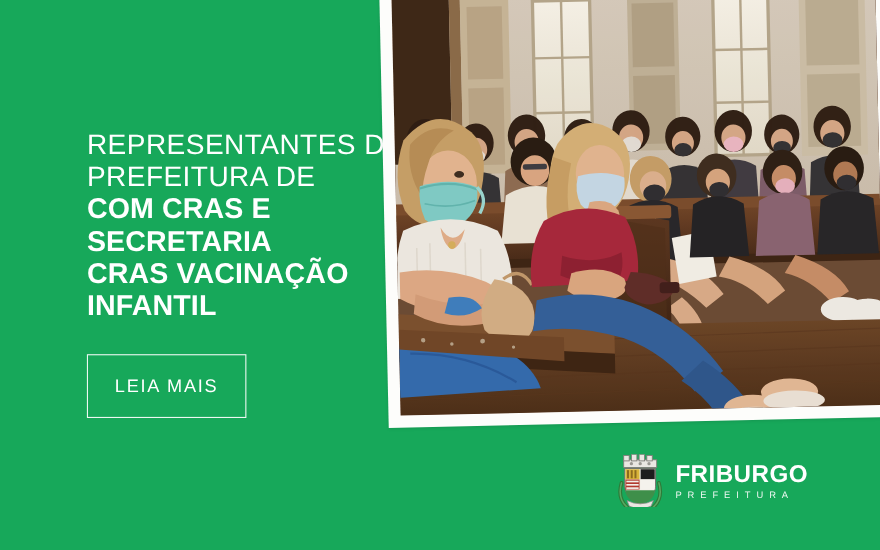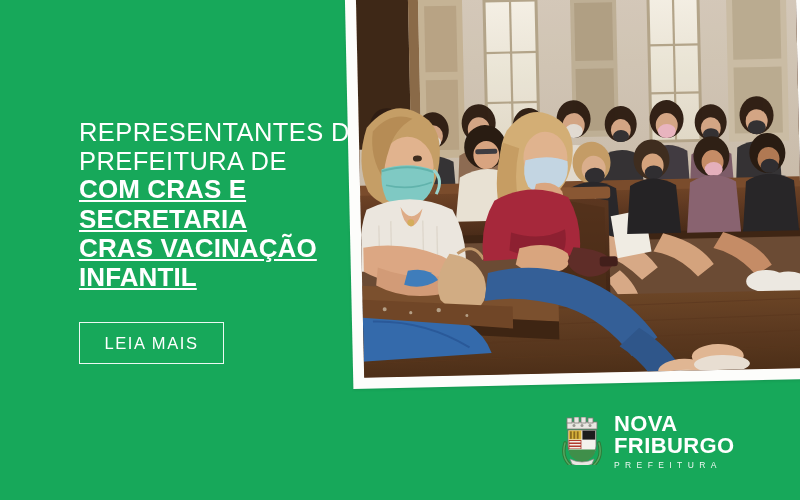--- a/index.html
+++ b/index.html
@@ -34,29 +34,28 @@
   }
   .hl-light {
     font-size: 25.5px;
     font-weight: 300;
     letter-spacing: 0.4px;
   }
   .hl-bold {
     font-size: 26px;
     font-weight: 800;
     letter-spacing: 0.1px;
-    text-decoration: underline;
   }
 
   #cta-button {
     position: absolute;
     left: 79px;
     top: 322px;
     width: 145px;
-    height: 42px;
+    height: 58px;
     box-sizing: border-box;
     border: 1.4px solid rgba(255,255,255,0.92);
     display: flex;
     align-items: center;
     justify-content: center;
     color: #ffffff;
     font-size: 16.5px;
     font-weight: 400;
     letter-spacing: 1.6px;
     cursor: pointer;
@@ -428,19 +427,18 @@
       <path d="M22.4 23 h12.8 v9 h-12.8 z" fill="#f4f2ec"></path>
 
       <path d="M8.6 32.6 h26.8 v-0.2 q0 9 -13.4 13.4 q-13.4 -4.4 -13.4 -13.2 z" fill="#3f8f4a"></path>
 
       <path d="M5 26 q-4 14 5 22 q9 8 12 8 q3 0 12 -8 q9 -8 5 -22" fill="none" stroke="#2f7a38" stroke-width="3.4" stroke-linecap="round"></path>
       <path d="M5 26 q-4 14 5 22 q9 8 12 8 q3 0 12 -8 q9 -8 5 -22" fill="none" stroke="#58a862" stroke-width="1.4" stroke-linecap="round"></path>
 
       <path d="M10 42 q12 6 24 0 l-2 5 q-10 5 -20 0 z" fill="#e9e7e2" stroke="#8a8883" stroke-width="0.7"></path>
     </svg>
     <div id="logo-words">
-      <span class="logo-word">NOVA</span>
       <span class="logo-word">FRIBURGO</span>
       <span id="logo-sub">PREFEITURA</span>
     </div>
   </div>
 
 </div>
 
 </body></html>

